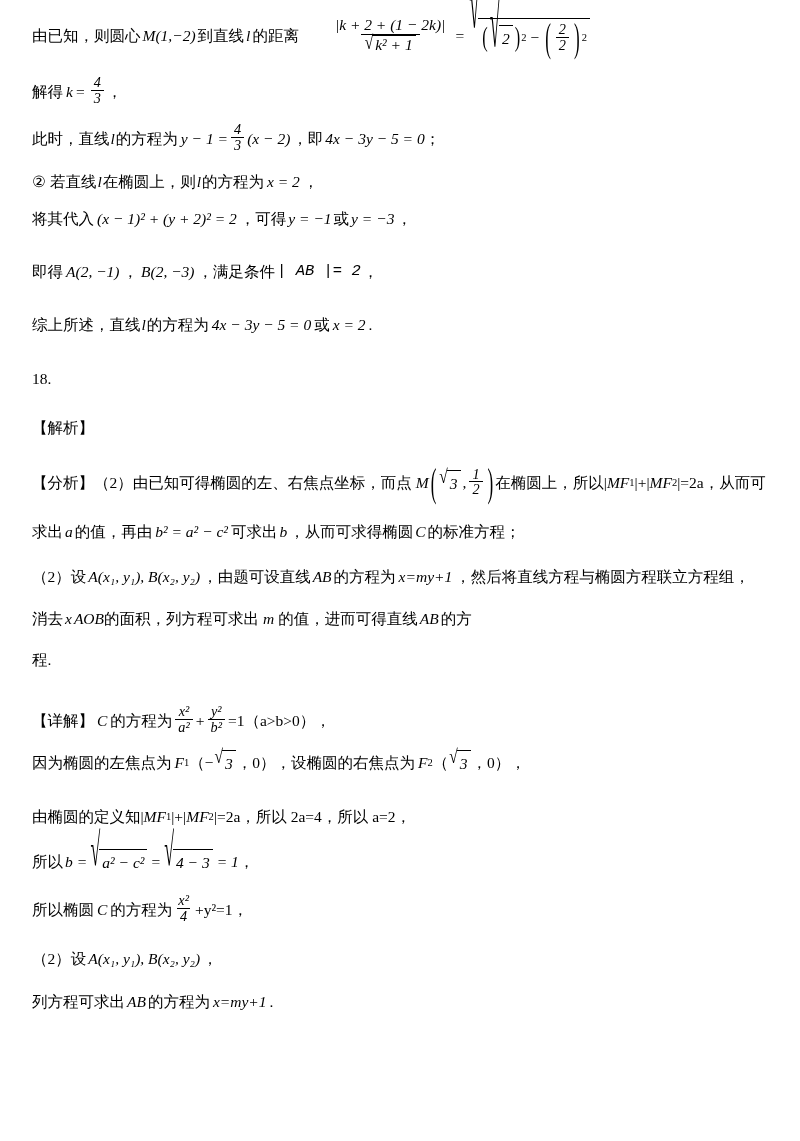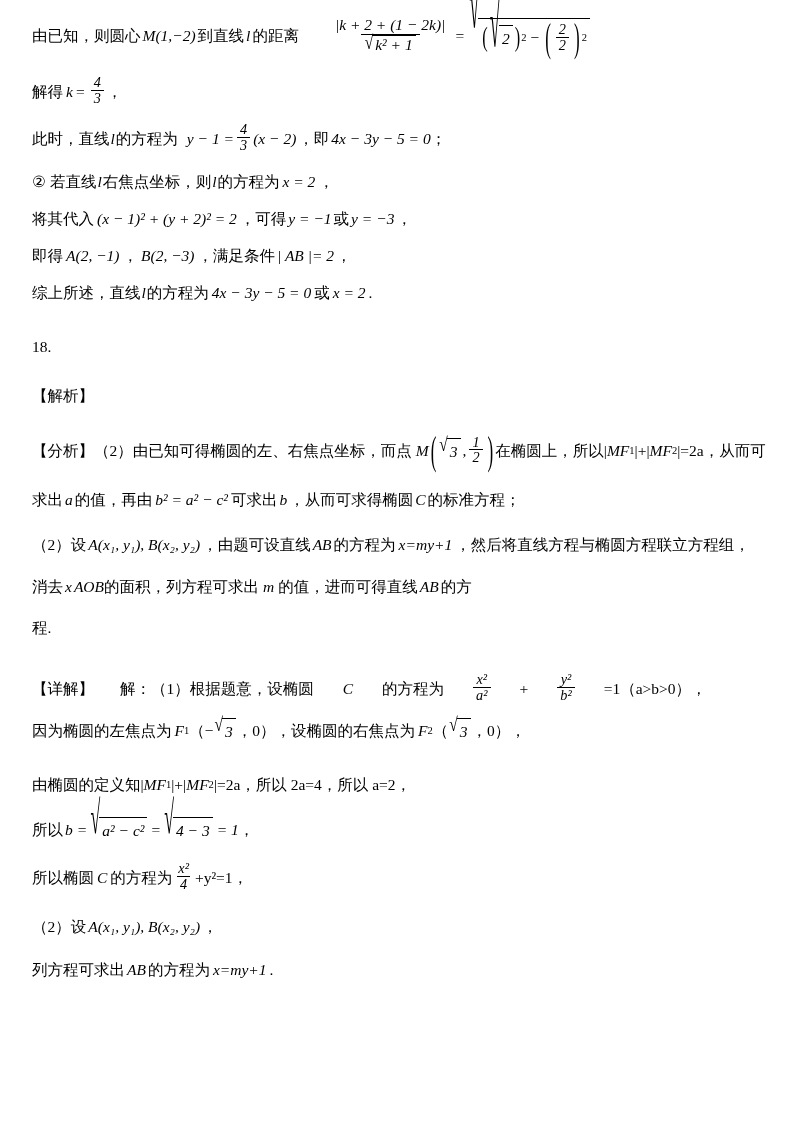--- a/index.html
+++ b/index.html
@@ -158,36 +158,36 @@
         <span class="num math">4</span>
         <span class="den math">3</span>
       </span>
       <span class="txt cn">，</span>
     </div>
 
     <div class="line" style="margin-bottom:16px;">
       <span class="txt cn">此时，直线</span>
       <span class="it" style="margin:0 1px;">l</span>
       <span class="txt cn">的方程为</span>
-      <span class="math" style="margin-left:9px;">y − 1 =</span>
+      <span class="math" style="margin-left:3px;">y − 1 =</span>
       <span class="frac">
         <span class="num math">4</span>
         <span class="den math">3</span>
       </span>
       <span class="math">(x − 2)</span>
       <span class="txt cn" style="margin:0 2px;">，即</span>
       <span class="math">4x − 3y − 5 = 0</span>
       <span class="txt cn">；</span>
     </div>
 
     <div class="line">
       <span class="txt cn" style="margin-right:4px;">②</span>
       <span class="txt cn">若直线</span>
       <span class="it" style="margin:0 1px;">l</span>
-      <span class="txt cn">右焦点坐标，则</span>
+      <span class="txt cn">在椭圆上，则</span>
       <span class="it" style="margin:0 1px;">l</span>
       <span class="txt cn">的方程为</span>
       <span class="math" style="margin:0 3px;">x = 2</span>
       <span class="txt cn">，</span>
     </div>
 
     <div class="line">
       <span class="txt cn">将其代入</span>
       <span class="math" style="margin:0 3px;">(x − 1)² + (y + 2)² = 2</span>
       <span class="txt cn">，可得</span>
@@ -196,21 +196,21 @@
       <span class="math" style="margin:0 2px;">y = −3</span>
       <span class="txt cn">，</span>
     </div>
 
     <div class="line">
       <span class="txt cn">即得</span>
       <span class="math" style="margin:0 3px;">A(2, −1)</span>
       <span class="txt cn">，</span>
       <span class="math" style="margin:0 3px;">B(2, −3)</span>
       <span class="txt cn">，满足条件</span>
-      <span class="math" style="margin:0 2px;">| AB |= 2</span>
+      <span class="math" style="margin:16px 2px;font-family:Liberation Mono, monospace;">| AB |= 2</span>
       <span class="txt cn">，</span>
     </div>
 
     <div class="line" style="margin-bottom:30px;">
       <span class="txt cn">综上所述，直线</span>
       <span class="it" style="margin:0 1px;">l</span>
       <span class="txt cn">的方程为</span>
       <span class="math" style="margin:0 3px;">4x − 3y − 5 = 0</span>
       <span class="txt cn">或</span>
       <span class="math" style="margin:0 3px;">x = 2</span>
@@ -283,23 +283,22 @@
       <span class="it" style="margin:0 4px;">m</span>
       <span class="txt cn">的值，进而可得直线</span>
       <span class="it" style="margin:0 2px;">AB</span>
       <span class="txt cn">的方</span>
     </div>
 
     <div class="line" style="margin-bottom:34px;">
       <span class="txt cn">程.</span>
     </div>
 
-    <div class="line" style="gap:26px;">
+    <div class="line" style="">
       <span class="txt cn">【详解】</span>
-      <span class="txt cn">解：（1）根据题意，设椭圆</span>
       <span class="it" style="margin:0 3px;">C</span>
       <span class="txt cn">的方程为</span>
       <span class="frac">
         <span class="num math">x²</span>
         <span class="den math">a²</span>
       </span>
       <span class="txt">+</span>
       <span class="frac">
         <span class="num math">y²</span>
         <span class="den math">b²</span>

